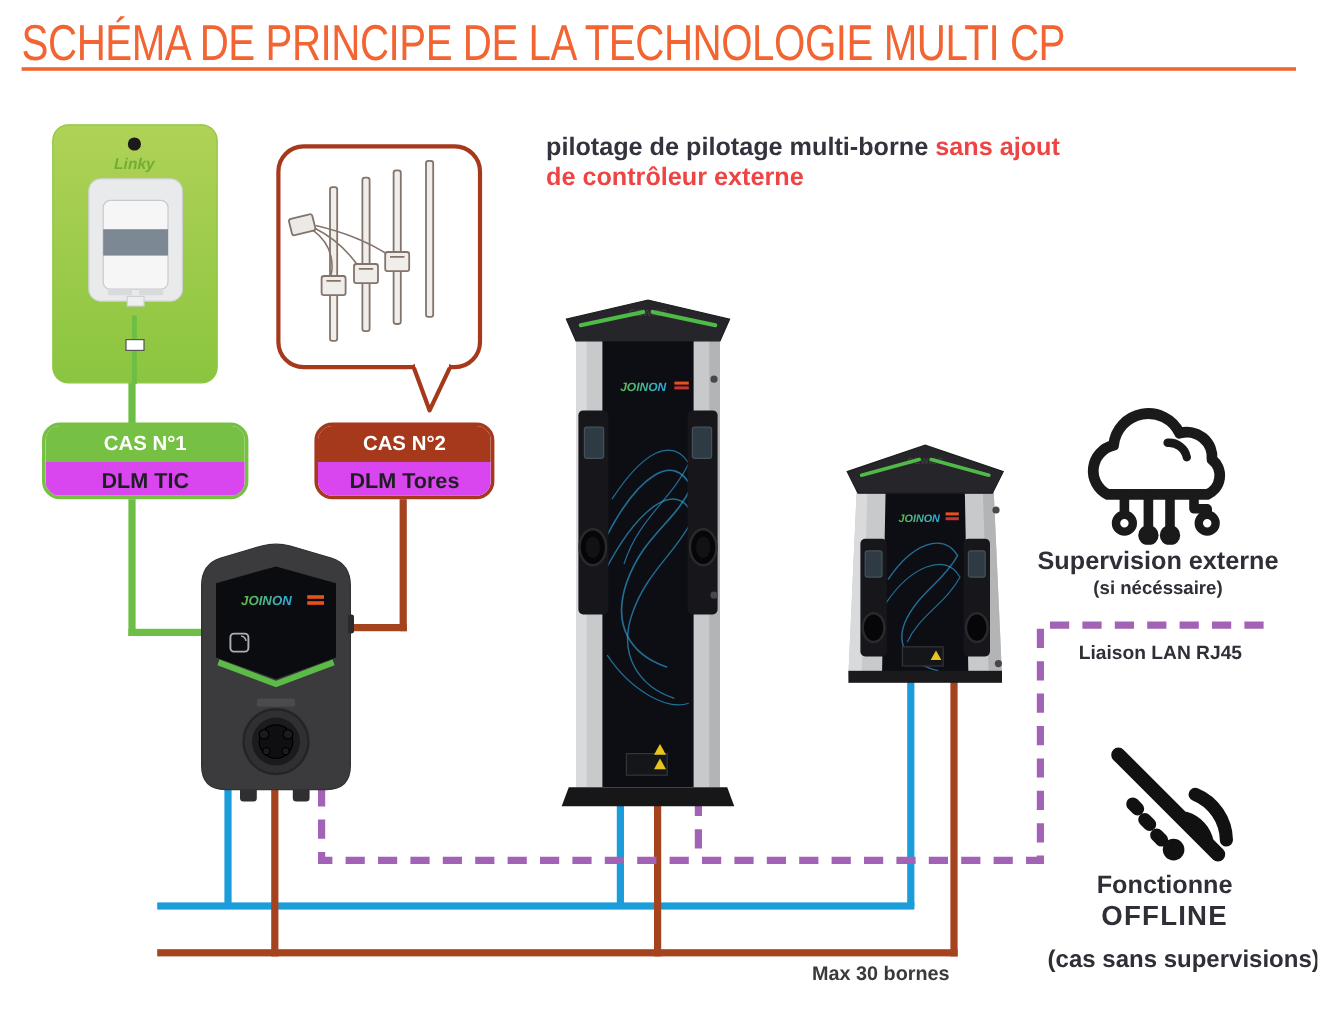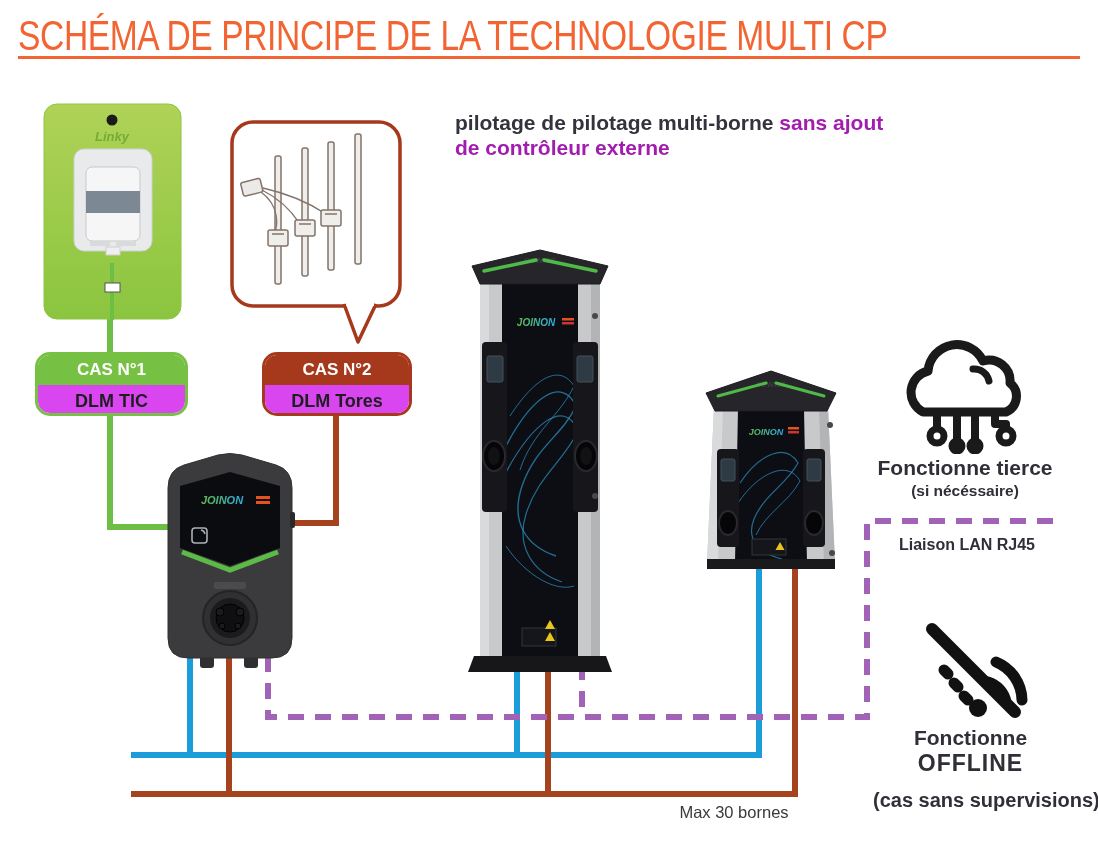--- a/index.html
+++ b/index.html
@@ -5,44 +5,44 @@
   html,body{margin:0;padding:0;background:#fff;}
   .canvas{position:relative;width:1098px;height:842px;background:#fff;overflow:hidden;
           font-family:"Liberation Sans",sans-serif;}
   
   .title{position:absolute;left:18px;top:12px;font-size:42px;font-weight:400;color:#F26532;
          white-space:nowrap;transform:scaleX(.8);transform-origin:left top;letter-spacing:-.5px;}
   .title-rule{position:absolute;left:18px;top:56px;width:1062px;height:3px;background:#F26532;}
   
   .intro{position:absolute;left:455px;top:110px;width:500px;font-size:21px;font-weight:700;
          line-height:1.2;color:#33333D;}
-  .intro .orange{color:#a21caf;}
-  
-  .cas{position:absolute;width:153px;height:64px;border-radius:15px;background:#fff;
+  .intro .orange{color:#ef4444;}
+  
+  .cas{position:absolute;width:172px;height:64px;border-radius:15px;background:#fff;
        overflow:hidden;text-align:center;box-sizing:border-box;z-index:6;}
   .cas .hd{height:30px;line-height:30px;color:#fff;font-weight:700;font-size:17px;}
   .cas .bd{height:34px;line-height:32px;color:#1E1E22;font-weight:700;font-size:18px;background:#d946ef;}
   .cas1{left:35px;top:352px;border:3px solid #76C043;}
   .cas1 .hd{background:#76C043;}
   .cas2{left:262px;top:352px;width:150px;border:3px solid #A6391C;}
   .cas2 .hd{background:#A6391C;}
   
   .td-irve{position:absolute;left:26px;top:728px;width:107px;height:90px;background:#D3D4D6;
            border:2px solid #3A3A3C;box-sizing:border-box;display:flex;align-items:center;
            justify-content:center;font-size:22px;font-weight:700;color:#2F2F33;z-index:6;}
   
   .rtext{position:absolute;text-align:center;color:#2F2F38;z-index:6;}
   .sup-title{font-size:21px;font-weight:700;}
   .sup-note{font-size:15.5px;font-weight:700;margin-top:2px;}
   .lan-text{font-size:16px;font-weight:700;line-height:1.4;}
   .off1{font-size:21px;font-weight:700;}
   .off2{font-size:23px;font-weight:700;letter-spacing:1px;}
   .off-note{font-size:20px;font-weight:700;margin-top:12px;white-space:nowrap;}
   .maxb{position:absolute;left:652px;top:803px;width:164px;text-align:center;font-size:16.5px;
-        font-weight:400;color:#3A3A3A;z-index:6;}
+        font-weight:700;color:#3A3A3A;z-index:6;}
   
   .line{position:absolute;z-index:1;}
   .green{background:#6CBE45;}
   .rust{background:#A6431F;}
   .blue{background:#1B9DD9;}
   .overlay-svg{position:absolute;left:0;top:0;z-index:2;pointer-events:none;}
   .dev{position:absolute;z-index:4;}
 </style>
 </head>
 <body>
@@ -254,21 +254,21 @@
       <path d="M64,80 V103" stroke-width="8"></path>
         <circle cx="64" cy="110" r="7.5" fill="#1A1A1A" stroke-width="2"></circle>
       <path d="M82,80 V103" stroke-width="8"></path>
         <circle cx="82" cy="110" r="7.5" fill="#1A1A1A" stroke-width="2"></circle>
       <path d="M102,80 V88 H113 V92" stroke-width="8"></path>
         <circle cx="113" cy="100" r="7" stroke-width="7"></circle>
     </g>
   </svg>
 
   <div class="rtext" style="left:858px;top:456px;width:214px">
-    <div class="sup-title">Fonctionne tierce</div>
+    <div class="sup-title">Supervision externe</div>
     <div class="sup-note">(si nécéssaire)</div>
   </div>
 
   <div class="rtext lan-text" style="left:878px;top:534px;width:178px">
     <div>Liaison LAN RJ45</div>
   </div>
 
   <svg class="dev" style="left:918px;top:616px" width="110" height="110" viewBox="0 0 110 110">
     <g fill="none" stroke="#111" stroke-linecap="round">
       <path d="M78,46 A42,42 0 0 1 104,84" stroke-width="11"></path>

